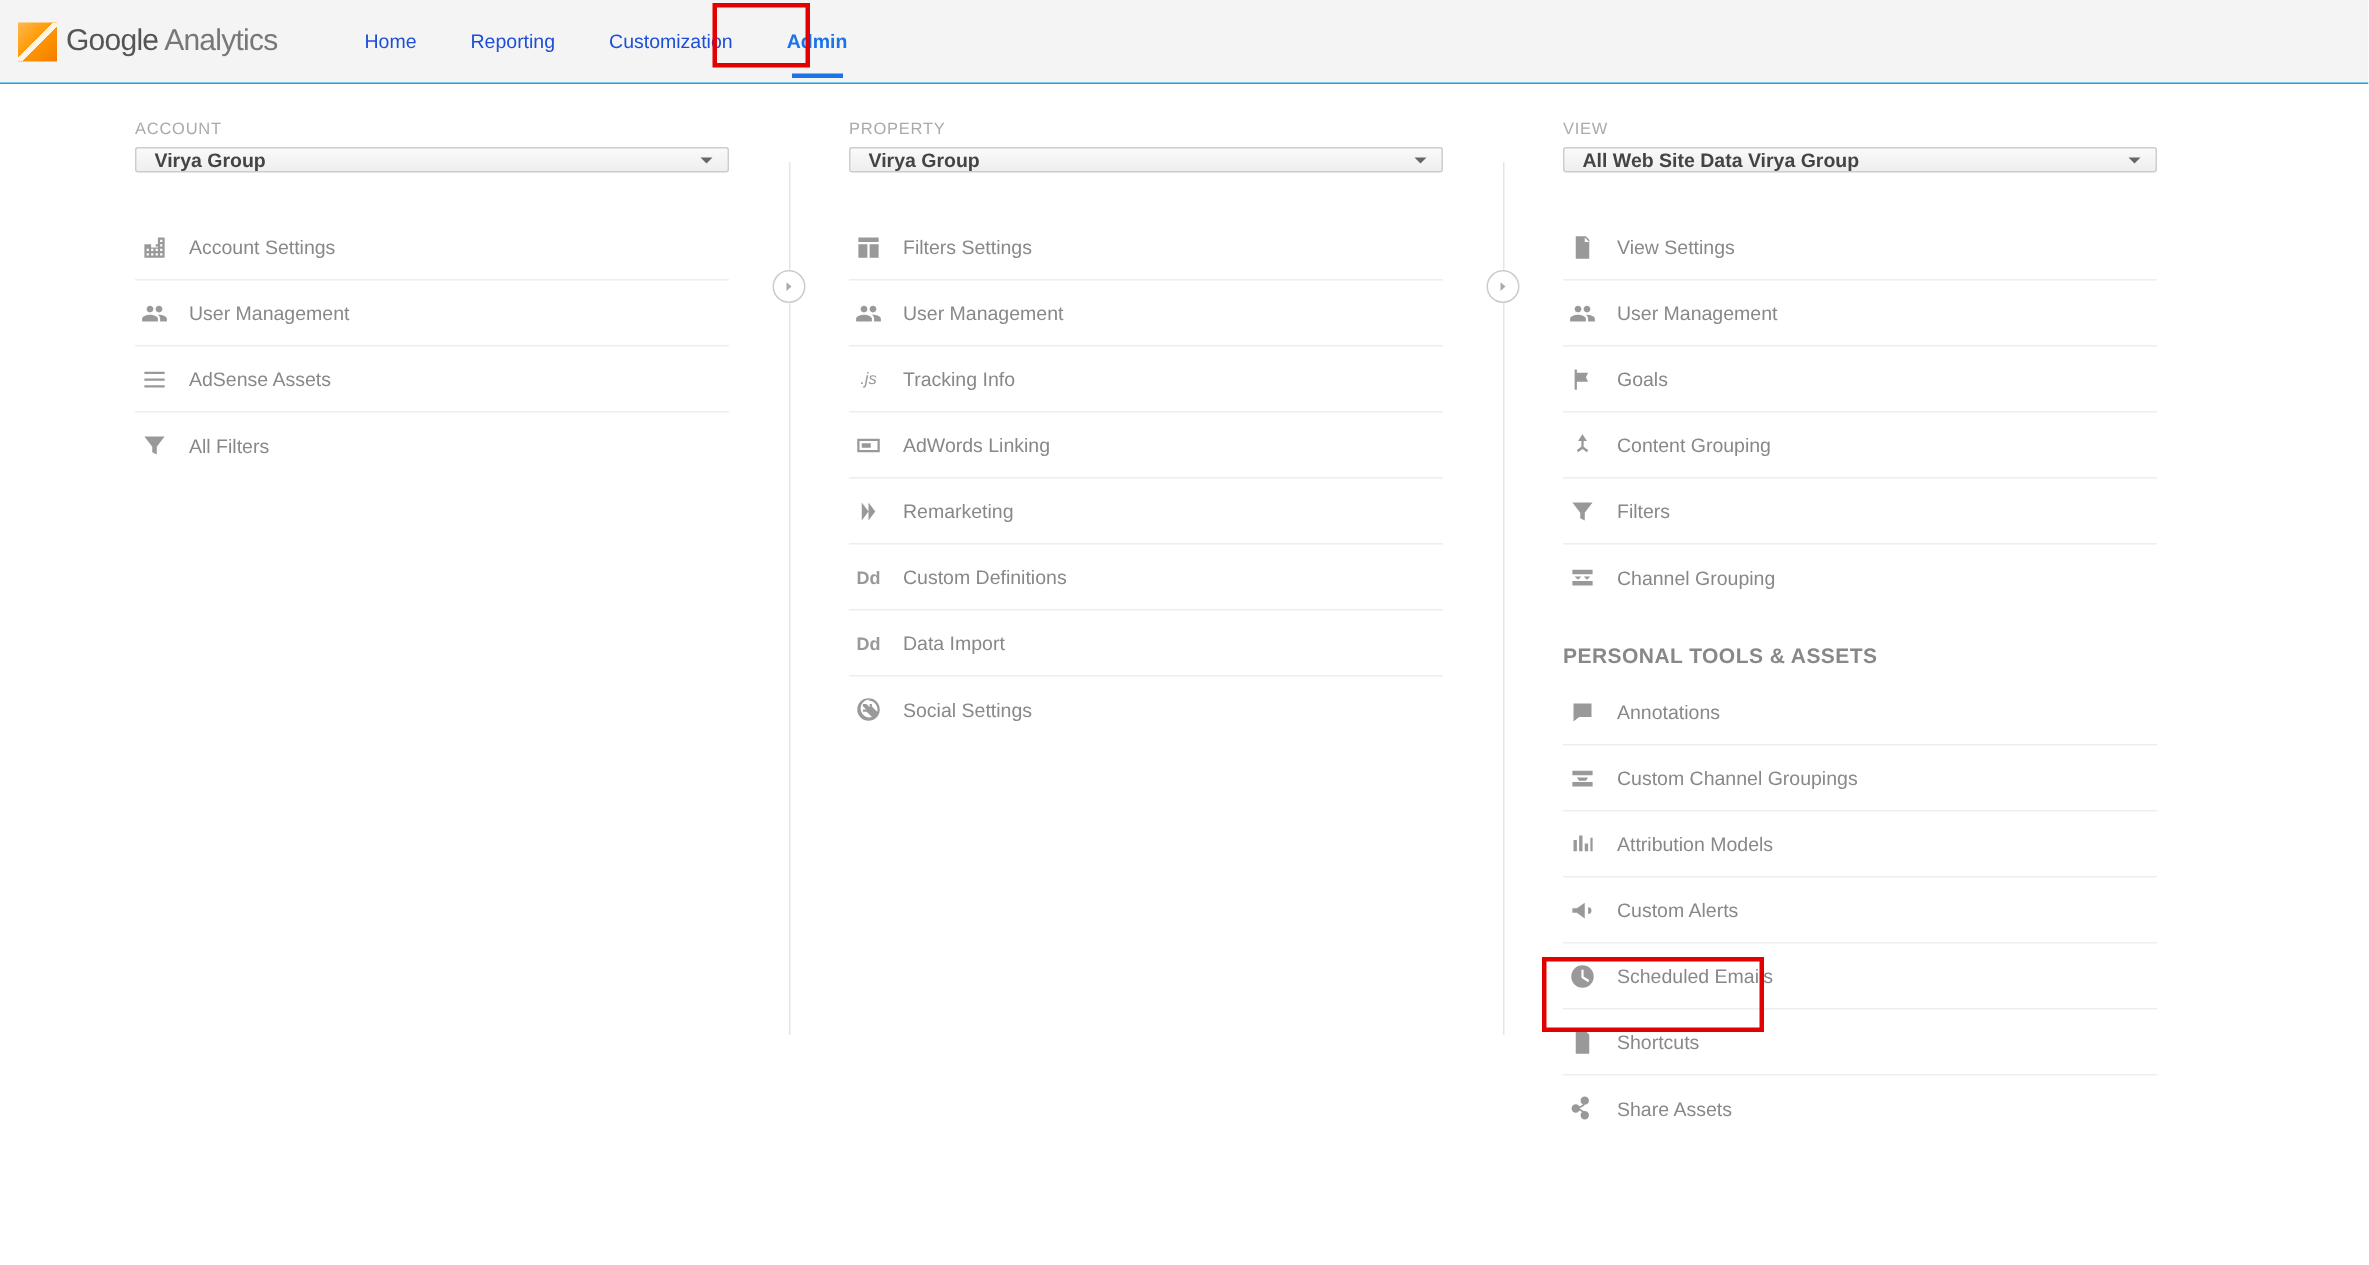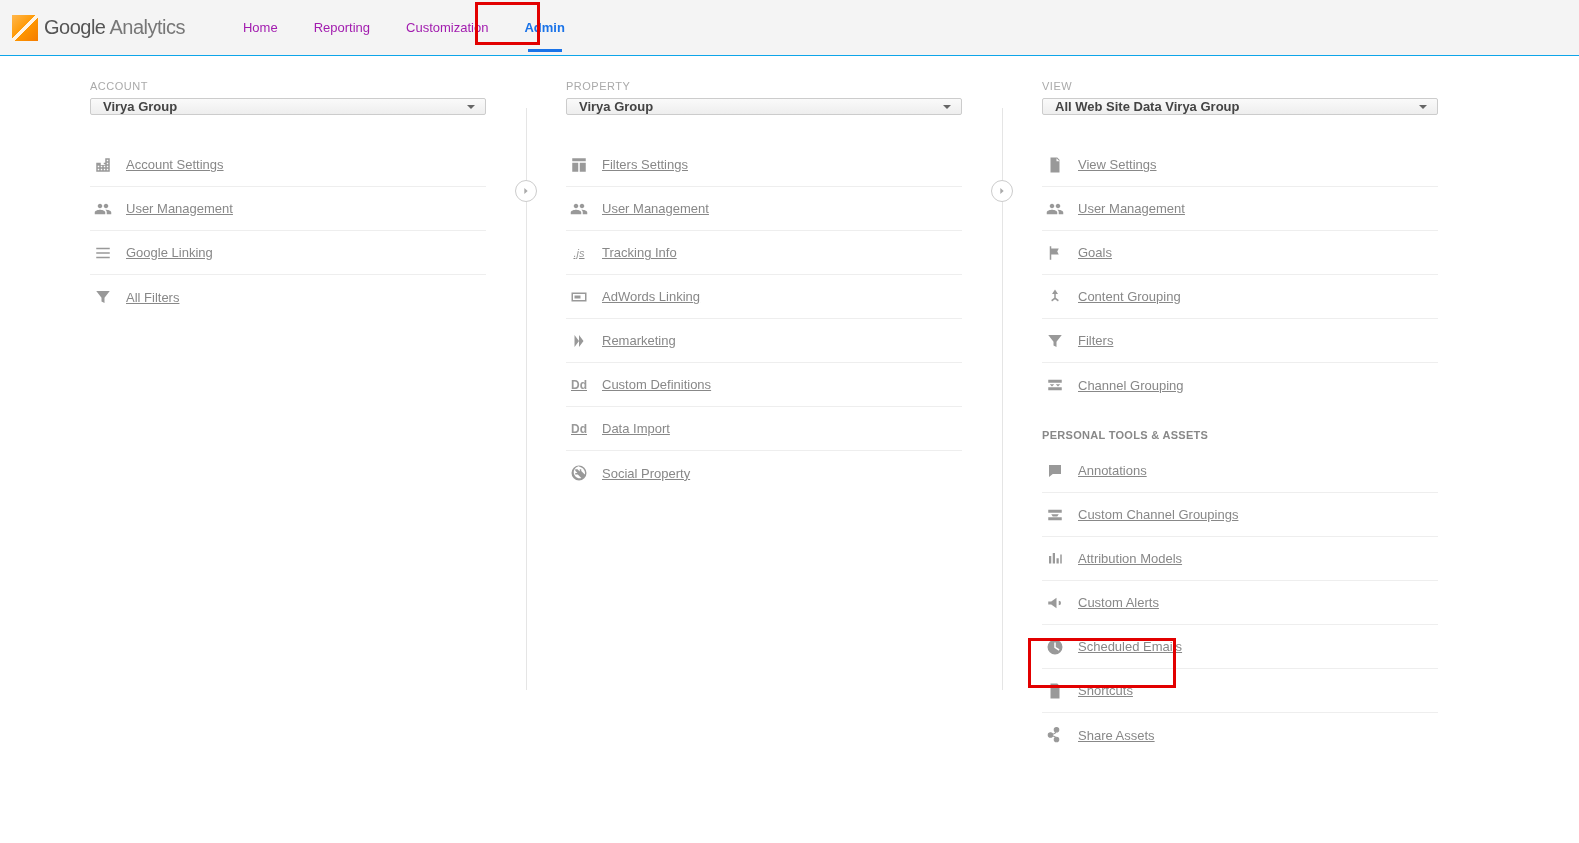--- a/index.html
+++ b/index.html
@@ -49,21 +49,21 @@
   .nav {
     display: flex;
     height: 100%;
     align-items: stretch;
   }
   .nav-item {
     display: flex;
     align-items: center;
     padding: 0 18px;
     font-size: 13px;
-    color: #a21caf;
+    color: #1d4ed8;
     cursor: pointer;
     position: relative;
   }
   .nav-item.active {
     color: #1a73e8;
     font-weight: bold;
   }
   .nav-item.active::after {
     content: "";
     position: absolute;
@@ -162,34 +162,33 @@
   .menu-item {
     display: flex;
     align-items: center;
     height: 44px;
     border-bottom: 1px solid #eee;
     color: #888;
     font-size: 13px;
     cursor: pointer;
     gap: 14px;
     padding-left: 4px;
-    text-decoration: underline;
   }
   .menu-item:last-child { border-bottom: none; }
   .menu-icon {
     width: 18px;
     height: 18px;
     display: inline-flex;
     align-items: center;
     justify-content: center;
     flex-shrink: 0;
   }
   .menu-icon svg { width: 18px; height: 18px; fill: #999; }
   .menu-section-label {
-    font-size: 11px;
+    font-size: 14px;
     font-weight: bold;
     color: #888;
     margin: 22px 0 8px 0;
     letter-spacing: 0.3px;
   }
   .h-custom-alerts {
     position: absolute;
     border: 3px solid #e20000;
     pointer-events: none;
   }
@@ -238,21 +237,21 @@
             </svg>
           </span>
         <span>User Management</span>
       </li>
       <li class="menu-item">
         <span class="menu-icon">
             <svg viewBox="0 0 24 24">
               <path d="M3 5h18v2H3V5zm0 6h18v2H3v-2zm0 6h18v2H3v-2z"></path>
             </svg>
           </span>
-        <span>Google Linking</span>
+        <span>AdSense Assets</span>
       </li>
       <li class="menu-item">
         <span class="menu-icon">
             <svg viewBox="0 0 24 24">
               <path d="M3 4h18l-7 9v7l-4-2v-5L3 4z"></path>
             </svg>
           </span>
         <span>All Filters</span>
       </li>
     </ul>
@@ -322,21 +321,21 @@
             <span style="font-size:12px;font-weight:bold;color:#999">Dd</span>
           </span>
         <span>Data Import</span>
       </li>
       <li class="menu-item">
         <span class="menu-icon">
             <svg viewBox="0 0 24 24">
               <path d="M12 2a10 10 0 100 20 10 10 0 000-20zm0 2c4.4 0 8 3.6 8 8 0 .7-.1 1.4-.3 2.1l-4.7-4.7V7h-2v3l-3-3H7v2l3 3H7v2h3.4l4.7 4.7c-.7.2-1.4.3-2.1.3-4.4 0-8-3.6-8-8s3.6-8 8-8z"></path>
             </svg>
           </span>
-        <span>Social Property</span>
+        <span>Social Settings</span>
       </li>
     </ul>
   </div>
 
   <div class="col-sep" style="height:610px">
     <div class="arrow-btn">
         <svg viewBox="0 0 24 24">
           <path d="M8 5l8 7-8 7z"></path>
         </svg>
       </div>

